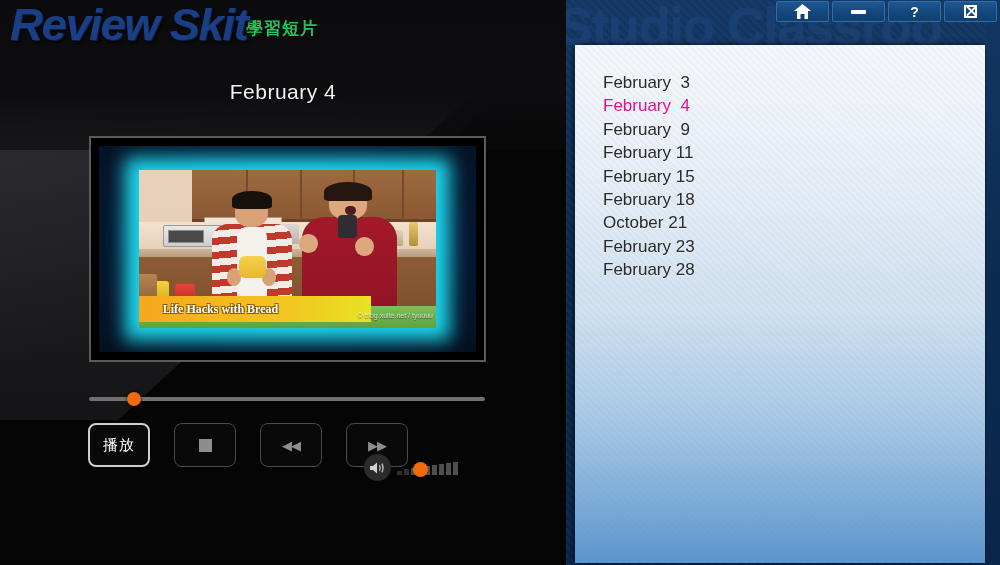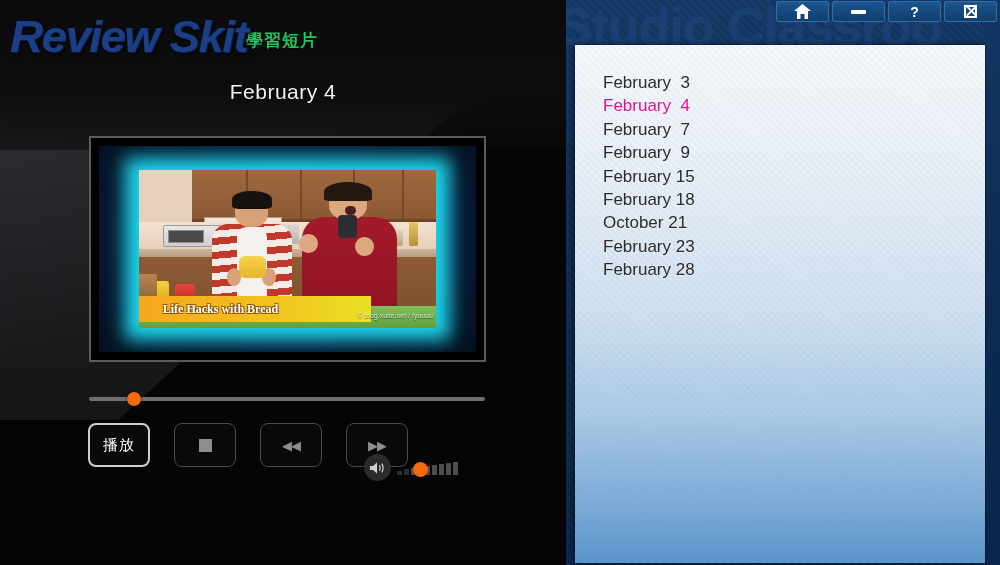--- a/index.html
+++ b/index.html
@@ -45,21 +45,21 @@
   }
   
   .header-shade {
     position: absolute;
     left: 0; top: 0; width: 566px; height: 150px;
     background: linear-gradient(180deg, #0b0b0d 0%, #0d0d0f 60%, rgba(10,10,12,0.6) 100%);
   }
 
   .brand {
     position: absolute;
-    left: 10px; top: 14px;
+    left: 10px; top: 2px;
     display: flex;
     align-items: flex-end;
     gap: 8px;
     z-index: 6;
   }
   .brand-main {
     font-family: "Liberation Sans", sans-serif;
     font-size: 44px;
     font-weight: bold;
     font-style: italic;
@@ -538,22 +538,22 @@
       </div>
       <div class="tb-btn">
         <span class="close-glyph"></span>
       </div>
     </div>
 
     <div class="list-panel">
       <ul class="date-list" id="date-list">
           <li class="date-item">February  3</li>
           <li class="date-item selected">February  4</li>
-          <li class="date-item">February  7</li>
           <li class="date-item">February  9</li>
+          <li class="date-item">February 11</li>
           <li class="date-item">February 15</li>
           <li class="date-item">February 18</li>
           <li class="date-item">October 21</li>
           <li class="date-item">February 23</li>
           <li class="date-item">February 28</li>
         </ul>
     </div>
 
     <div class="rp-right-edge"></div>
   </div>

